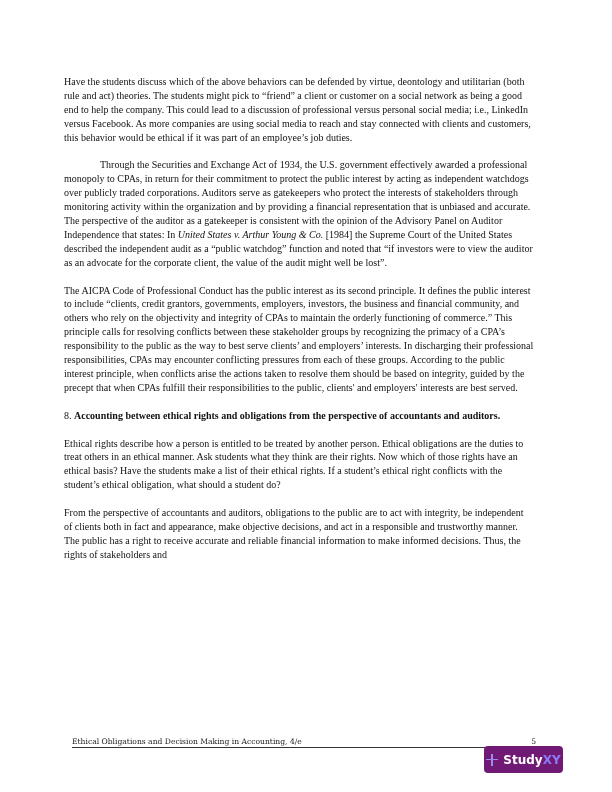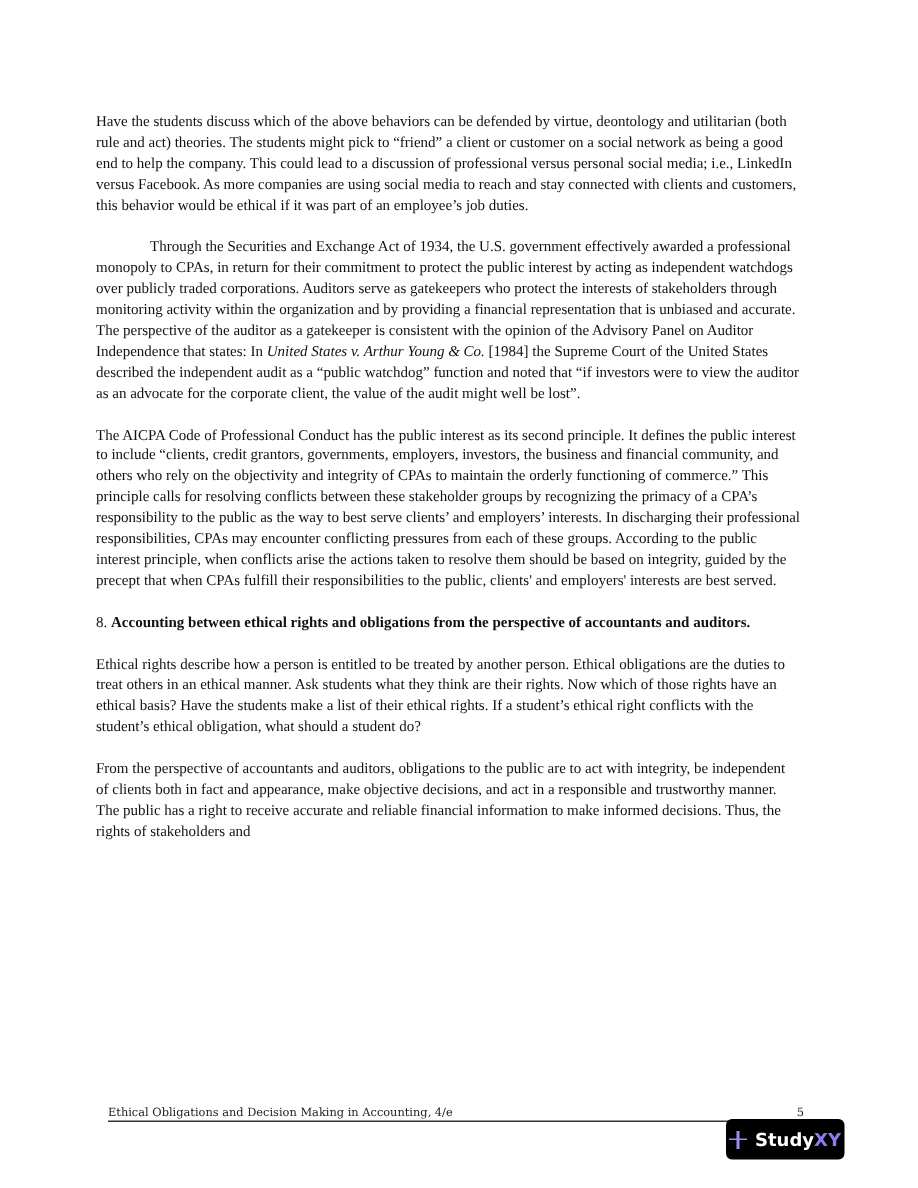--- a/index.html
+++ b/index.html
@@ -59,21 +59,21 @@
       position: absolute;
       right: 6px;
       bottom: 1px;
     }
     .badge {
       position: absolute;
       left: 484px;
       top: 746px;
       width: 79px;
       height: 27px;
-      background: #000000;
+      background: #701a75;
       border-radius: 4px;
       display: flex;
       align-items: center;
       justify-content: center;
       gap: 5px;
       font-family: "DejaVu Sans", sans-serif;
       font-weight: bold;
       font-size: 12px;
       color: #ffffff;
     }

